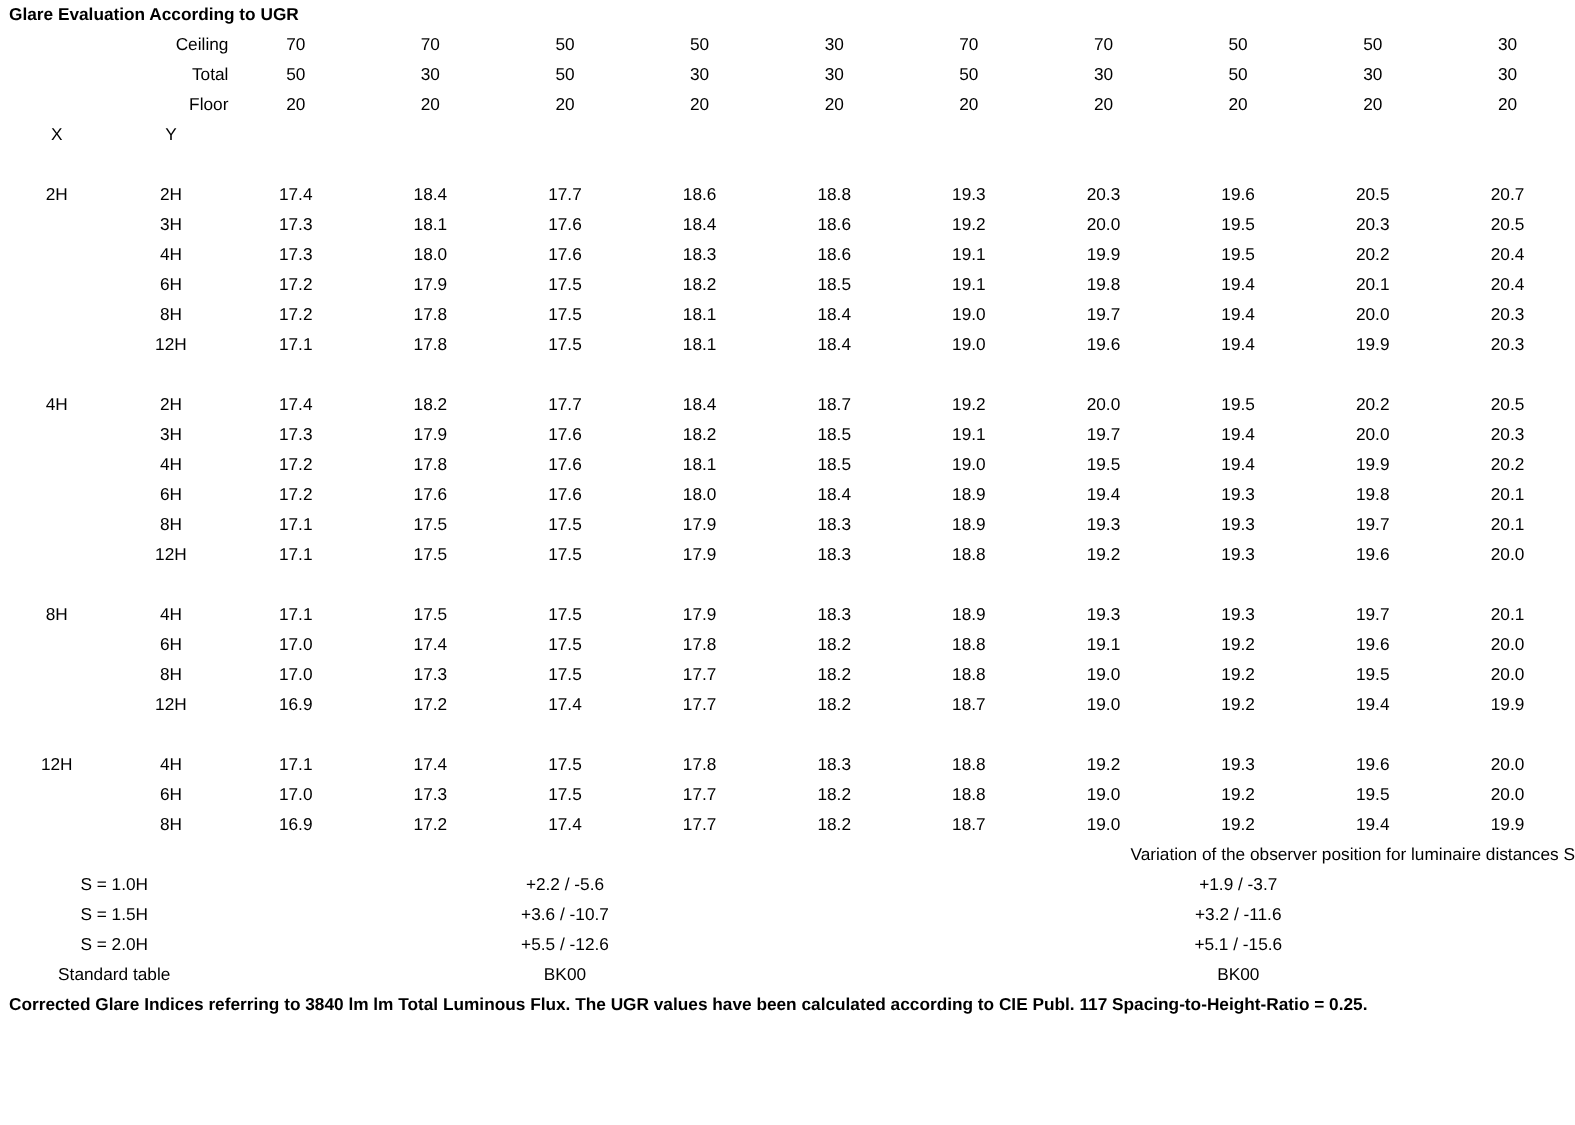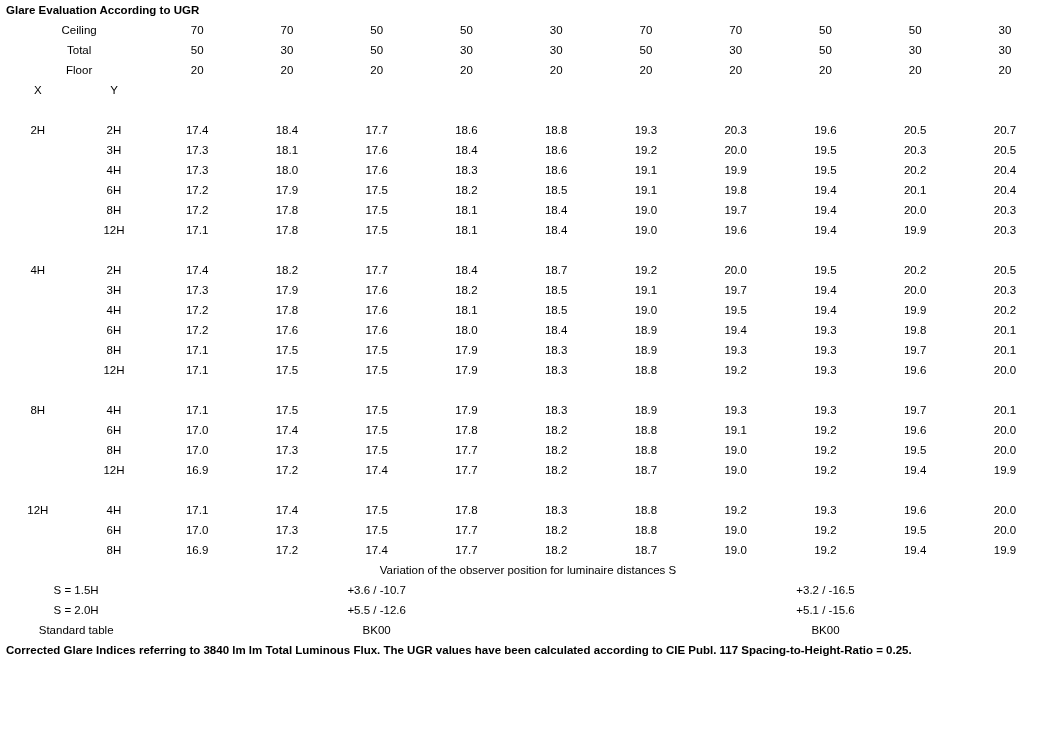--- a/index.html
+++ b/index.html
@@ -45,21 +45,21 @@
   }
   .title {
     font-weight: bold;
     font-size: 12.5px;
     padding-left: 6px !important;
     height: 22px;
     margin-left: 29px;
   }
   .lbl {
     padding-left: 6px !important;
-    text-align: center;
+    text-align: right;
   }
   .num {
     text-align: center;
   }
   .vsep {
     border-left: 1px solid #3a3a3a;
   }
   .hdr-center {
     text-align: center;
   }
@@ -445,23 +445,28 @@
       <td class="num">19.2</td>
       <td class="num">19.4</td>
       <td class="num frame-right">19.9</td>
     </tr>
 
     <tr class="rule-top rule-bottom">
       <td class="lbl frame-left frame-right" colspan="12">Variation of the observer position for luminaire distances S</td>
     </tr>
 
     <tr class="varrow">
+      <td class="sec-lbl frame-left" colspan="2">S = 1.0H</td>
+      <td class="hdr-center vsep" colspan="5">+2.2 / -5.6</td>
+      <td class="hdr-center vsep frame-right" colspan="5">+1.9 / -3.7</td>
+    </tr>
+    <tr class="varrow">
       <td class="sec-lbl frame-left" colspan="2">S = 1.5H</td>
       <td class="hdr-center vsep" colspan="5">+3.6 / -10.7</td>
-      <td class="hdr-center vsep frame-right" colspan="5">+3.2 / -16.5</td>
+      <td class="hdr-center vsep frame-right" colspan="5">+3.2 / -11.6</td>
     </tr>
     <tr class="varrow rule-bottom">
       <td class="sec-lbl frame-left" colspan="2">S = 2.0H</td>
       <td class="hdr-center vsep" colspan="5">+5.5 / -12.6</td>
       <td class="hdr-center vsep frame-right" colspan="5">+5.1 / -15.6</td>
     </tr>
 
     <tr>
       <td class="sec-lbl frame-left" colspan="2">Standard table</td>
       <td class="hdr-center vsep" colspan="5">BK00</td>

